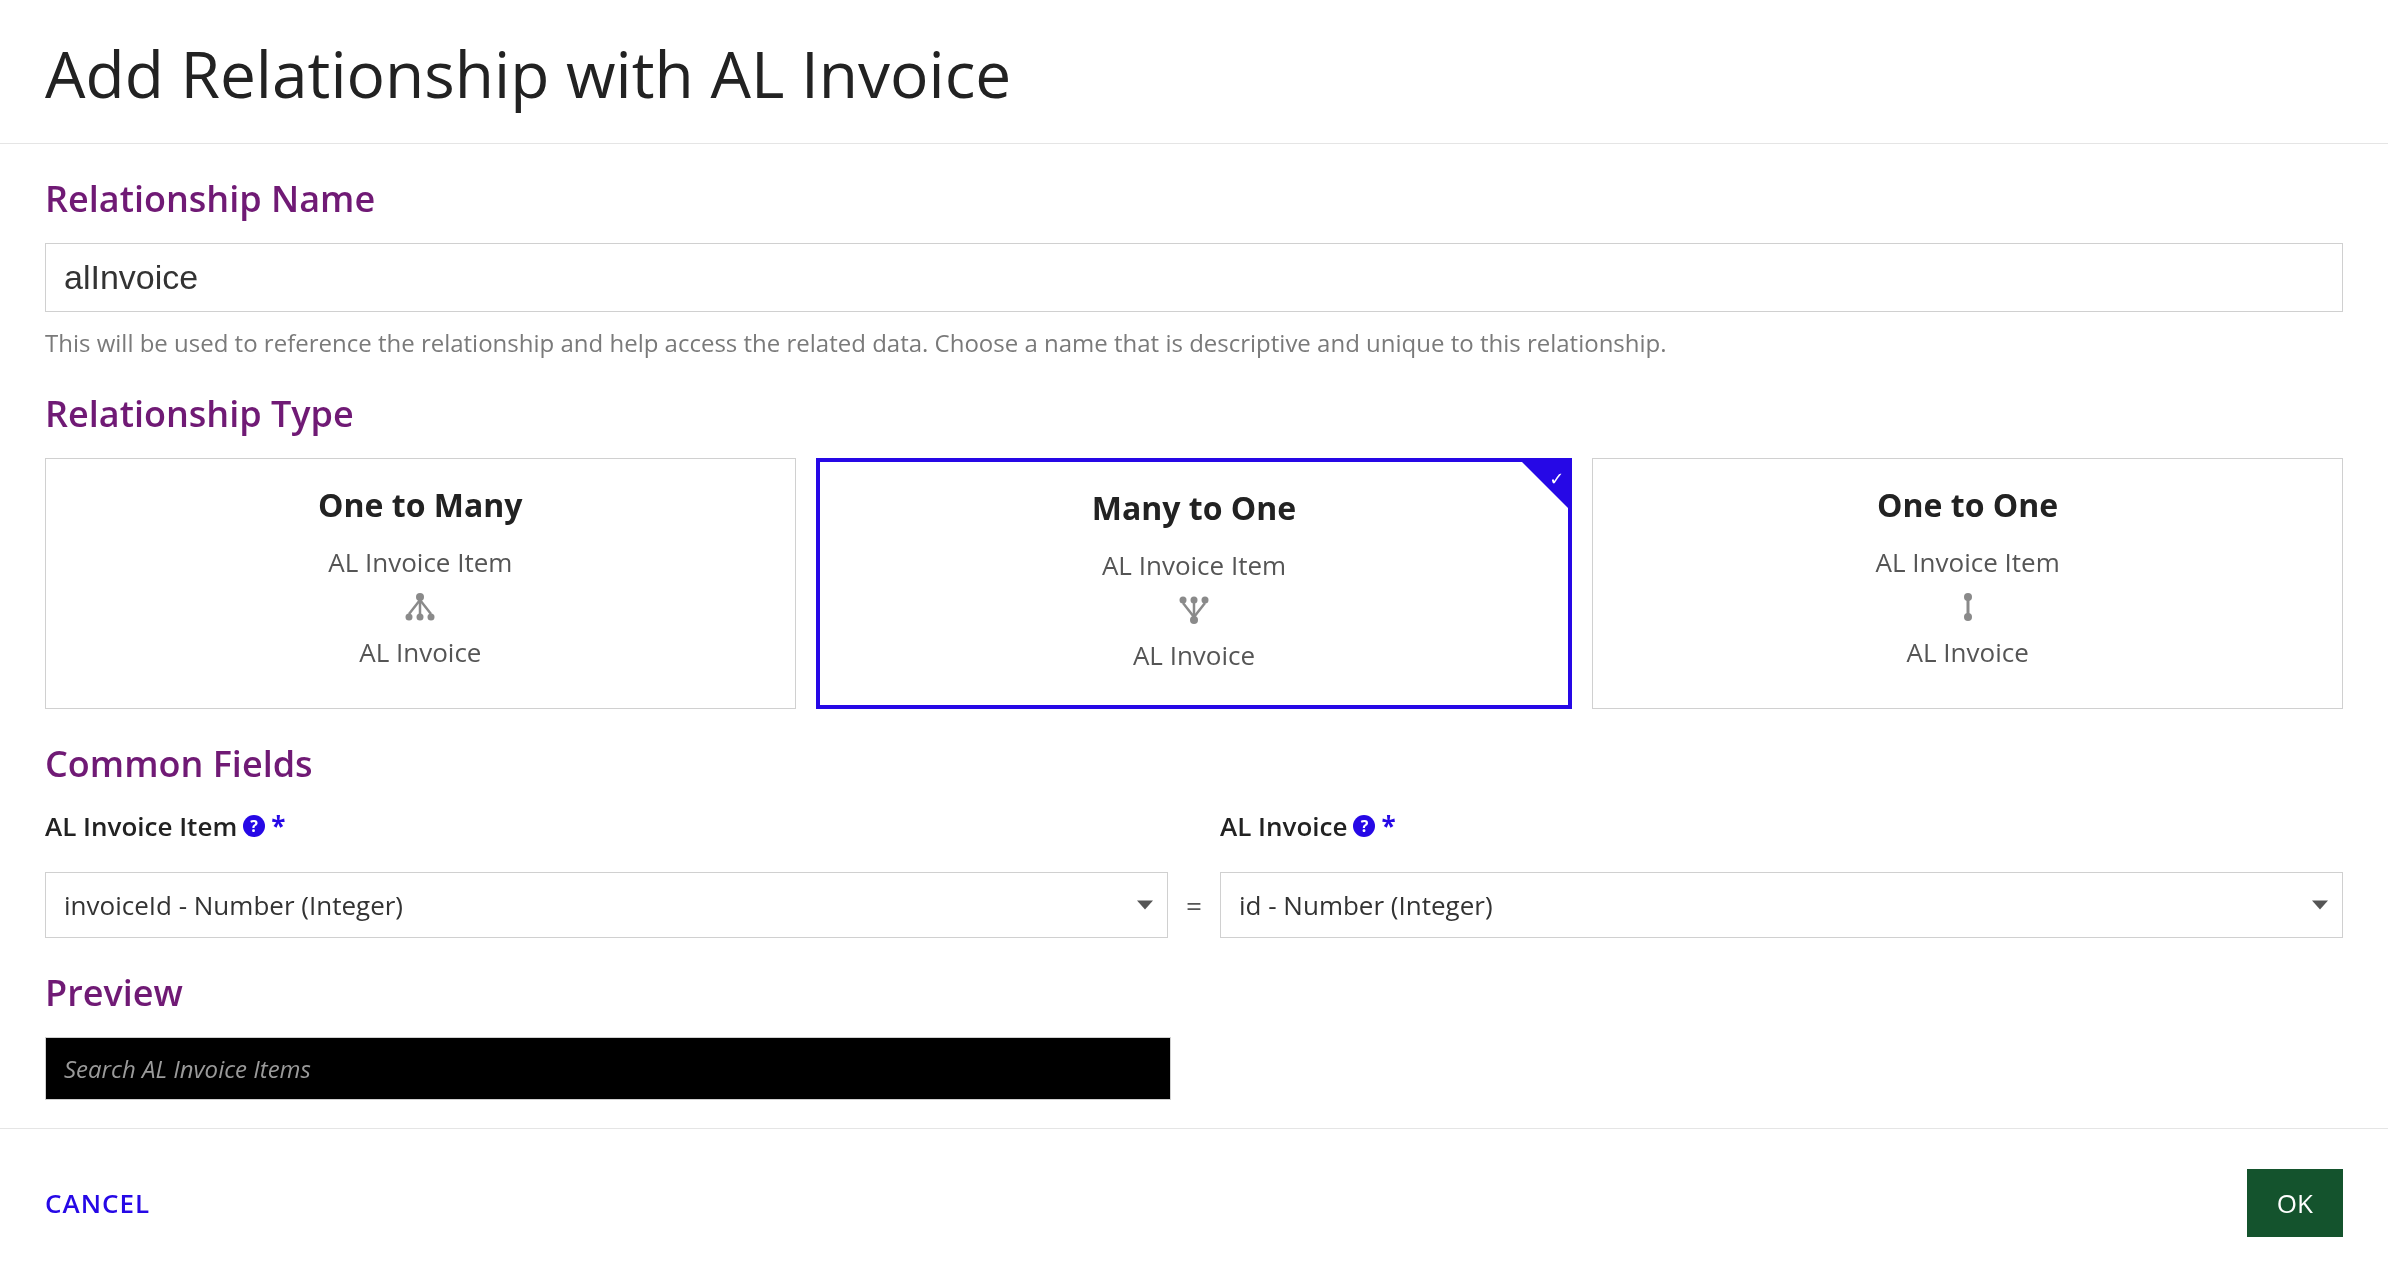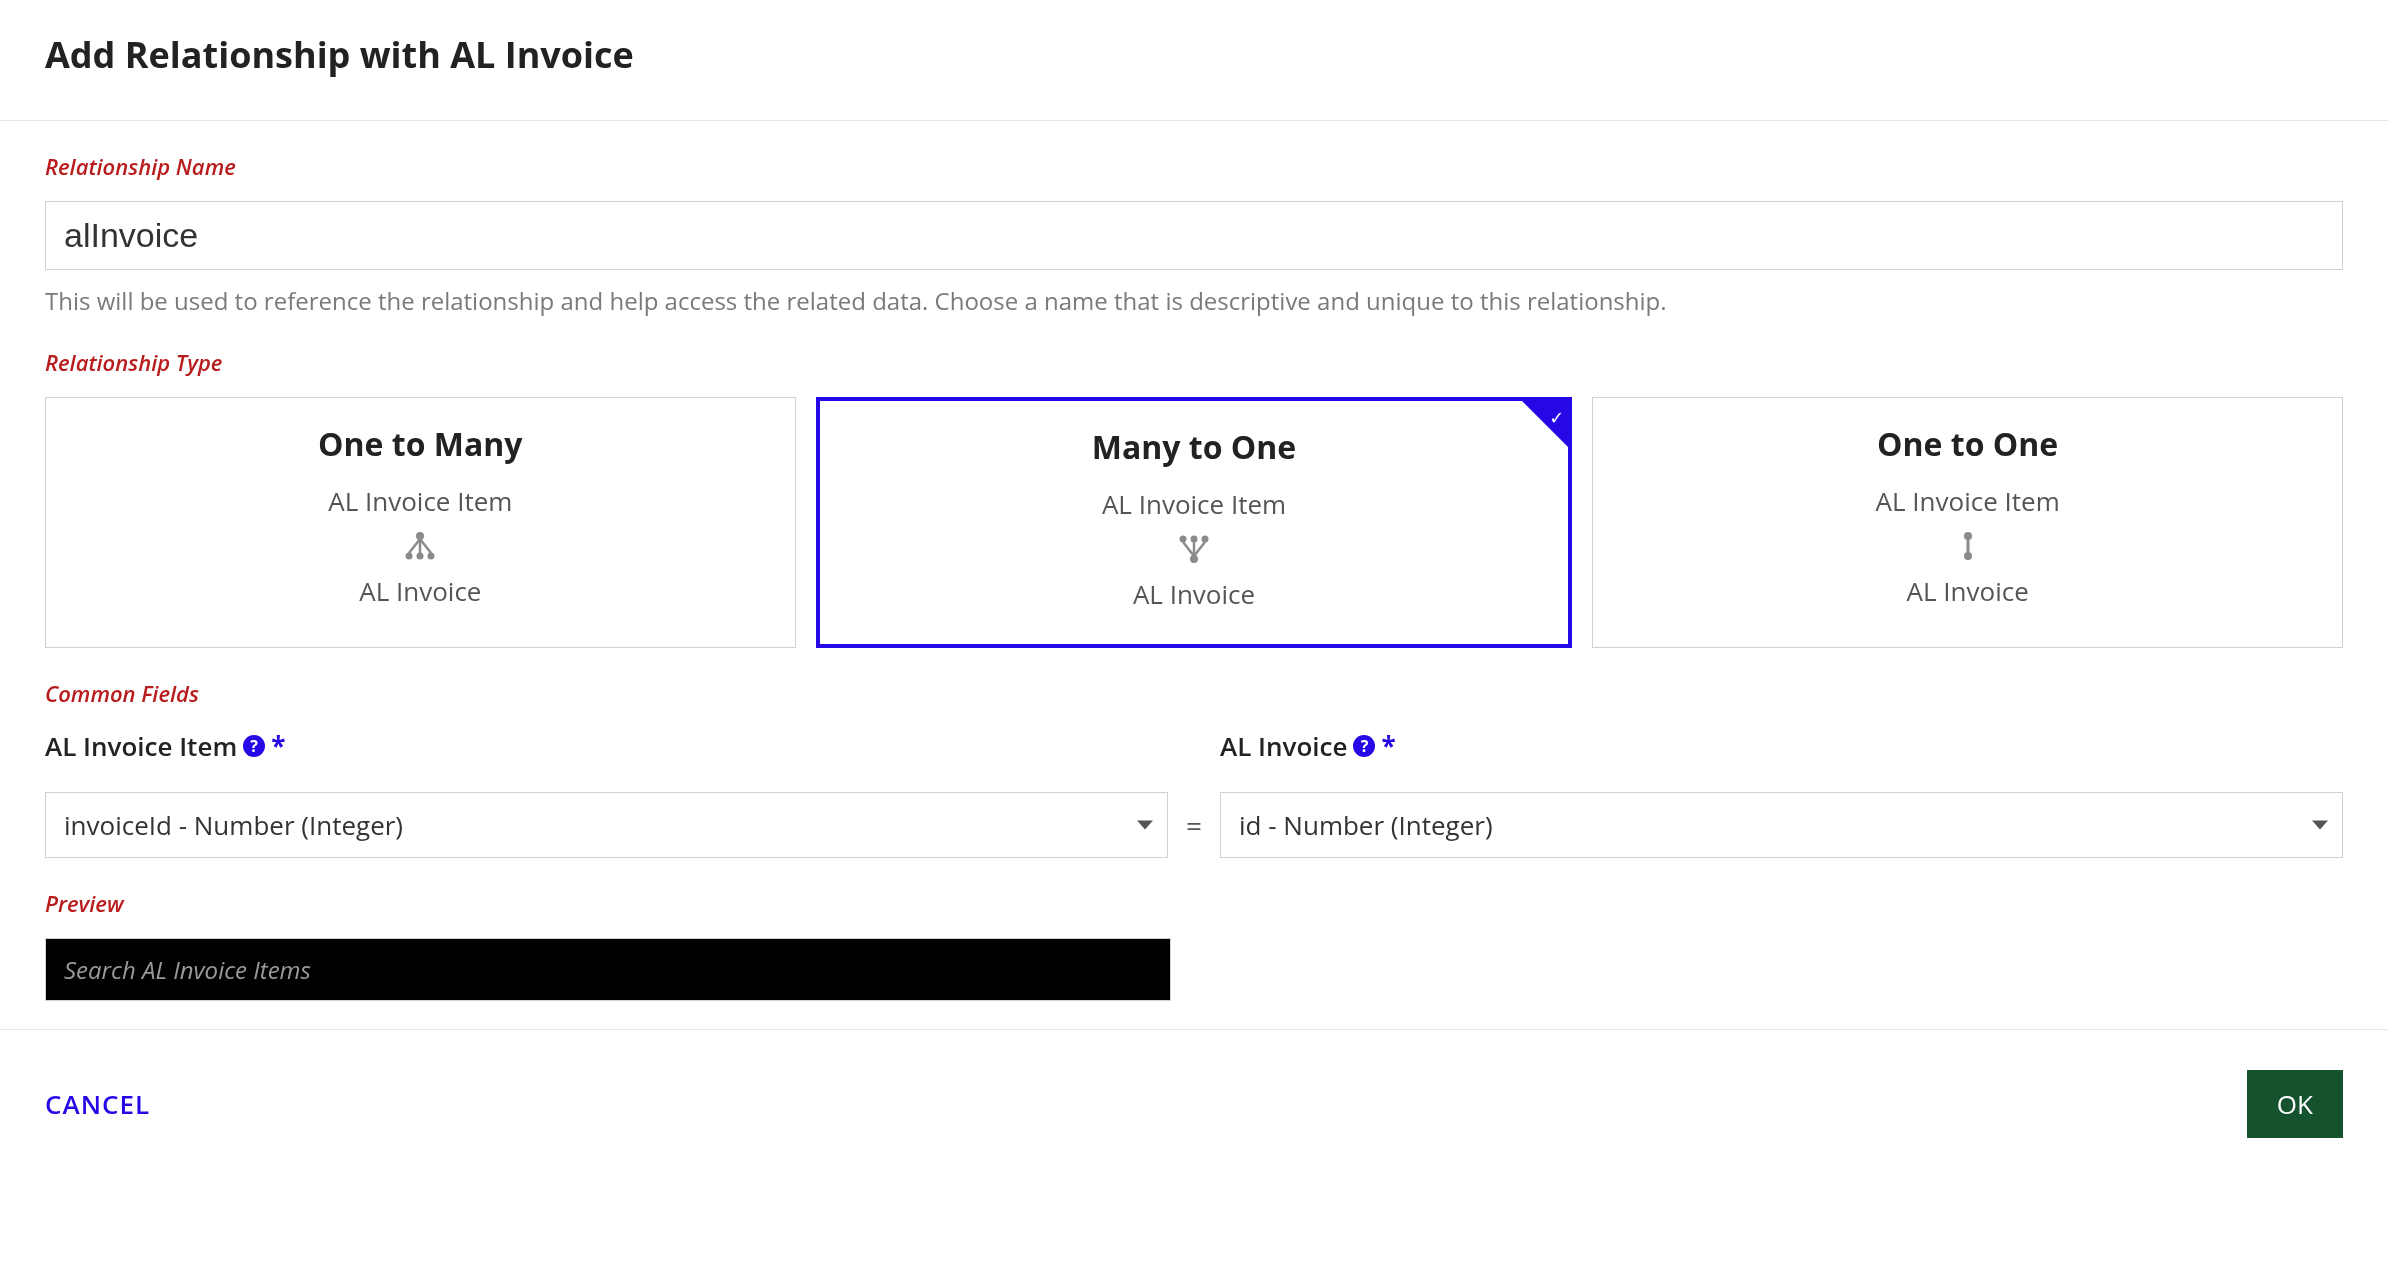--- a/index.html
+++ b/index.html
@@ -7,37 +7,36 @@
     font-family: -apple-system, BlinkMacSystemFont, "Segoe UI", "Open Sans", sans-serif;
     background: #fff;
     color: #333;
     width: 2388px;
     padding: 0;
   }
   .page {
     padding: 30px 45px 0 45px;
   }
   .page-title {
-    font-size: 36px;
-    font-weight: 700;
+    font-size: 64px;
+    font-weight: 400;
     color: #222;
-    margin-bottom: 41px;
+    margin-bottom: 26px;
   }
   .divider {
     border: none;
     border-top: 1px solid #e5e5e5;
     margin: 0 -45px;
   }
   .section-label {
-    font-size: 22px;
+    font-size: 36px;
     font-weight: 600;
-    color: #b91c1c;
+    color: #701a75;
     margin-top: 30px;
     margin-bottom: 20px;
-    font-style: italic;
   }
   .text-input {
     width: 100%;
     border: 1px solid #d0d0d0;
     padding: 14px 18px;
     font-size: 34px;
     color: #333;
     background: #fff;
     font-family: Liberation Sans, sans-serif;
   }

